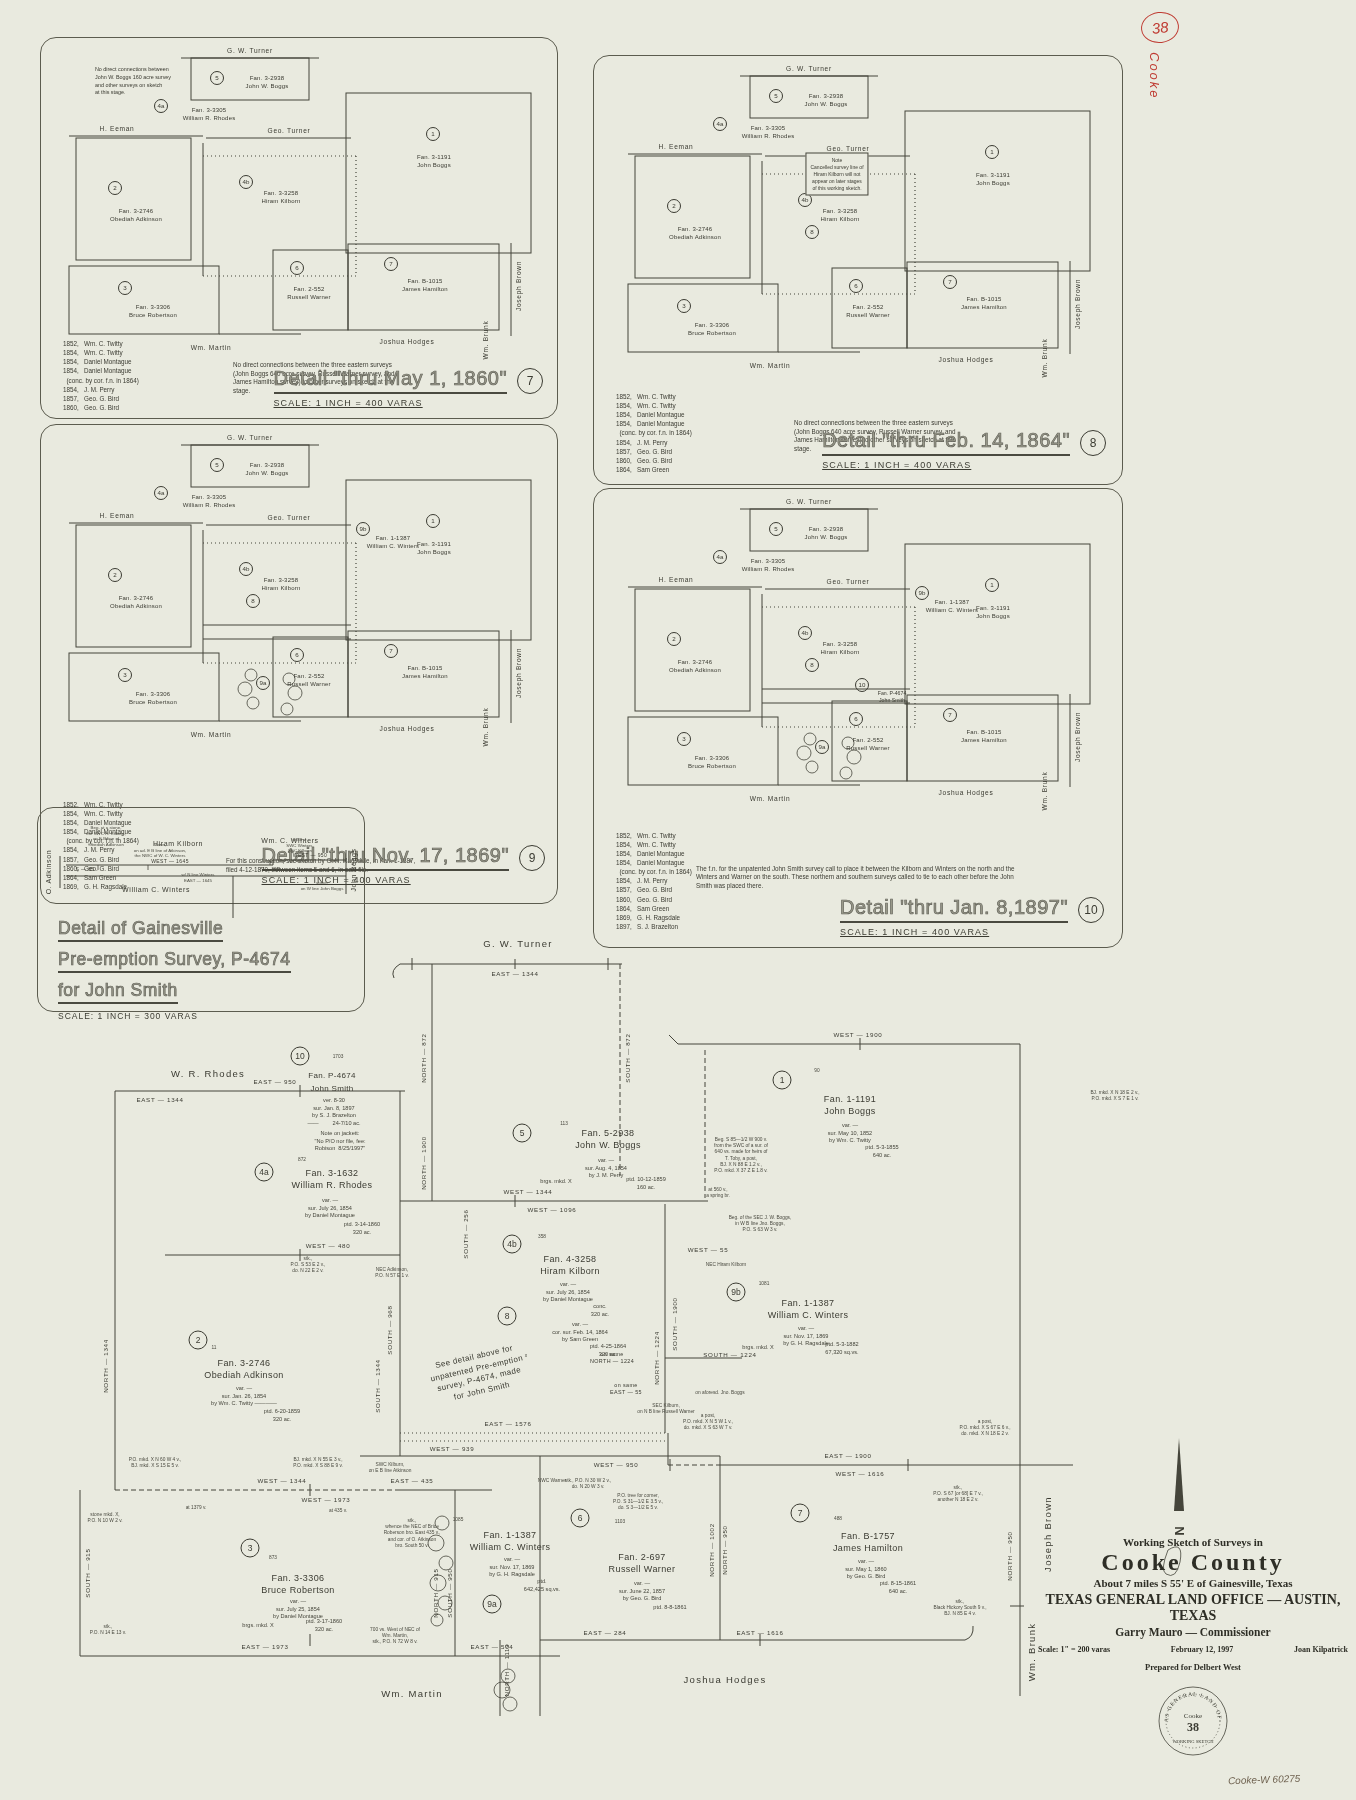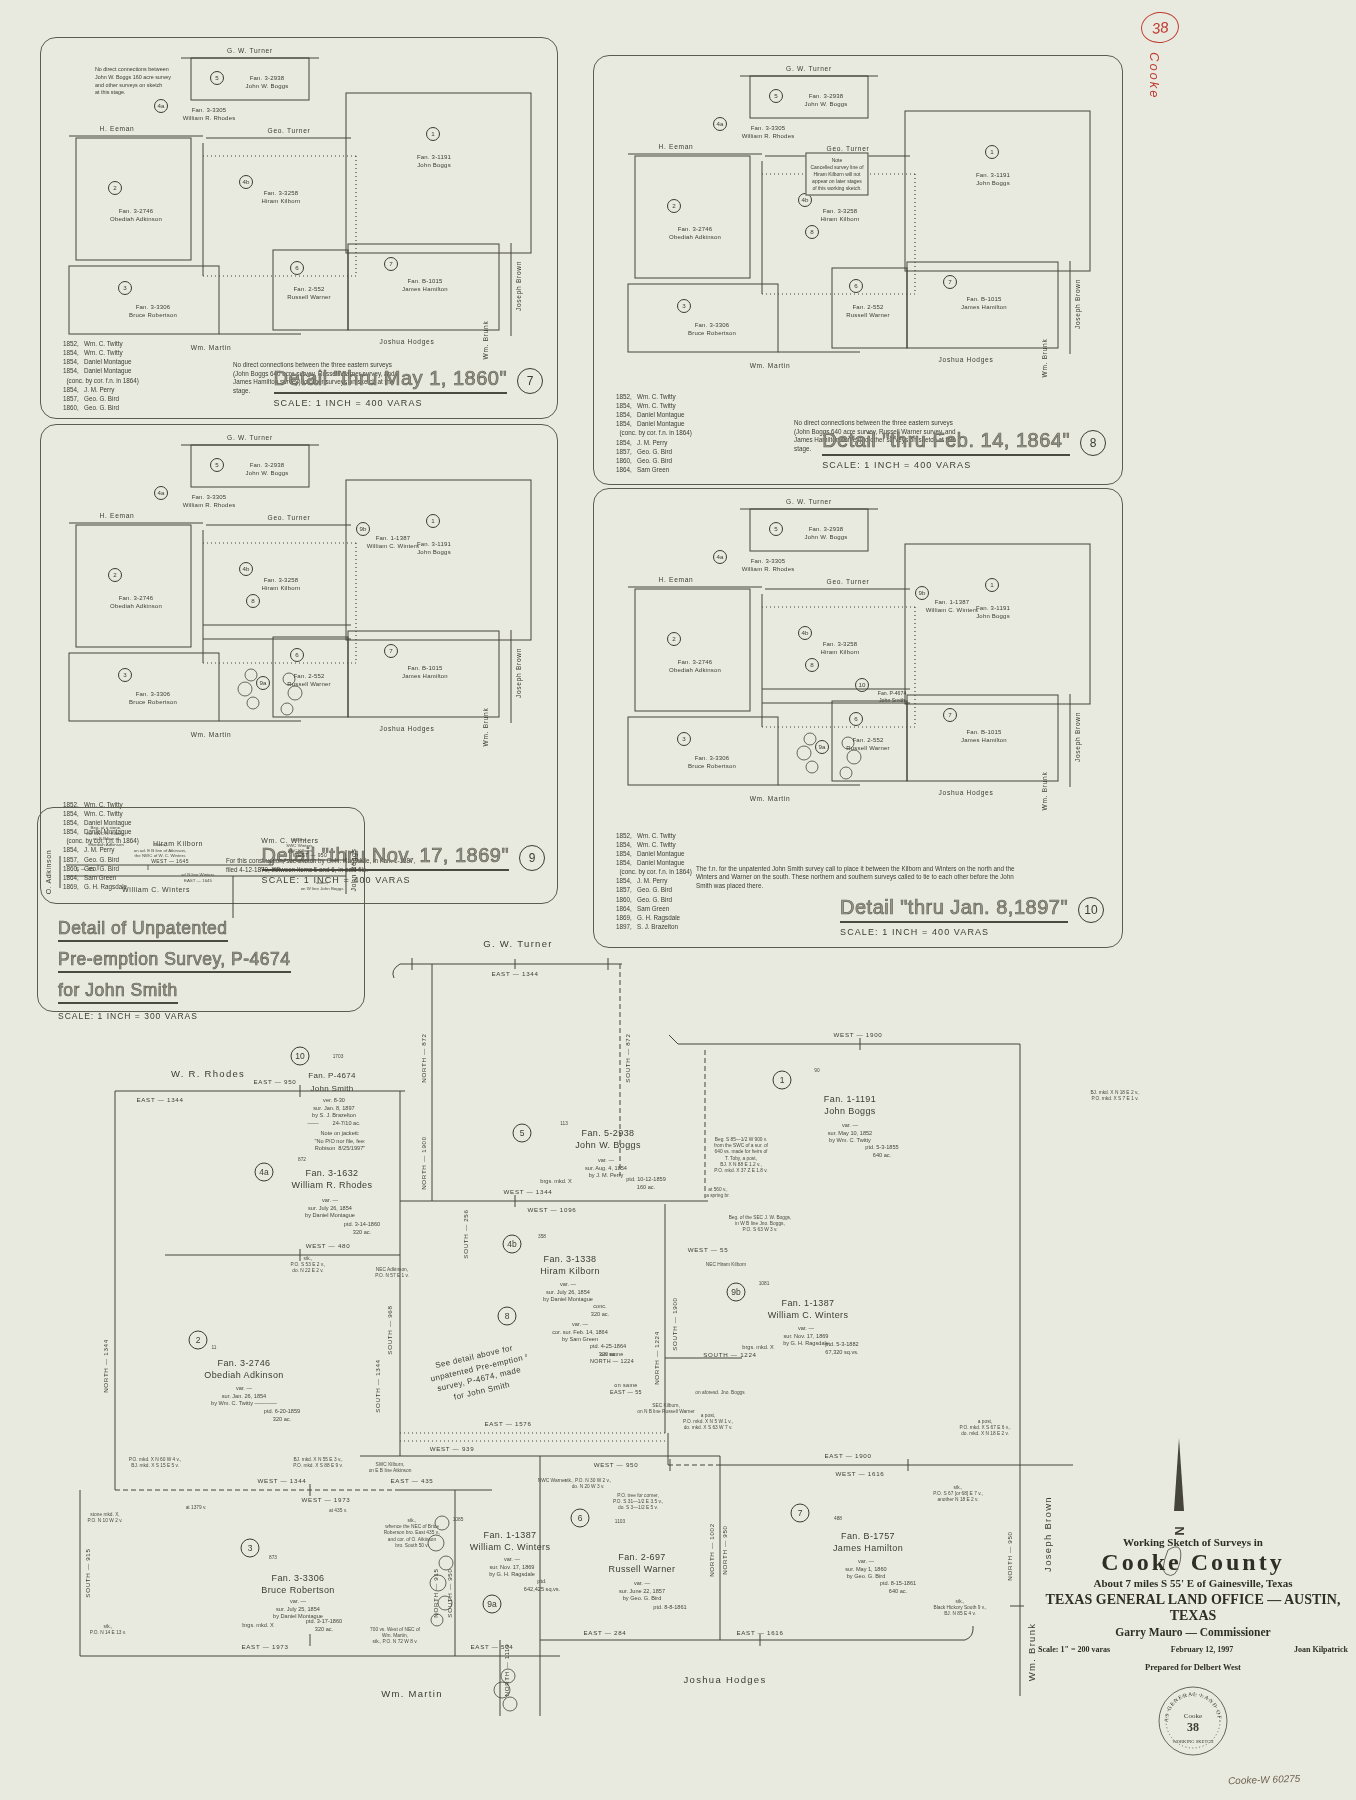--- a/index.html
+++ b/index.html
@@ -42,21 +42,21 @@
   .ptiny{font-size:4.4px;line-height:1.3;color:#4a4a40;}
   
   .legend{position:absolute;font-size:6.3px;line-height:1.45;white-space:pre;}
   .bnote{position:absolute;font-size:6.3px;line-height:1.4;text-align:left;}
   .ptw{position:absolute;}
   .dtitle{display:flex;align-items:center;gap:10px;}
   .dt-text{font-size:20px;letter-spacing:.5px;color:#9a9a8b;-webkit-text-stroke:.7px #63635a;
            border-bottom:2.2px solid #4a4a40;padding-bottom:2px;}
   .dt-num{width:24px;height:24px;line-height:24px;text-align:center;border:1.3px solid #3b3b32;
           border-radius:50%;font-size:12px;flex:0 0 auto;}
-  .dt-scale{font-size:9px;letter-spacing:1.1px;margin-top:4px;}
+  .dt-scale{font-size:9px;letter-spacing:1.1px;margin-top:4px;text-decoration:underline;}
   .pre-t{font-size:17.5px;letter-spacing:.5px;color:#9a9a8b;-webkit-text-stroke:.7px #63635a;
          border-bottom:2px solid #4a4a40;display:table;padding-bottom:1px;margin-bottom:7px;}
   .pre-scale{font-size:8.5px;letter-spacing:1px;margin-top:2px;}
   
   .tb{position:absolute;width:330px;text-align:center;font-family:"Liberation Serif", serif;color:#2e2e26;}
   .tb1{font-size:11px;font-weight:bold;}
   .tb2{font-size:24px;font-weight:bold;letter-spacing:3px;margin:1px 0;}
   .tb3{font-size:11px;font-weight:bold;}
   .tb4{font-size:14px;font-weight:bold;margin-top:3px;}
   .tb5{font-size:11.5px;font-weight:bold;margin-top:2px;}
@@ -370,21 +370,21 @@
 on ad. E B line of Atkinson,
 the NWC of W. C. Winters</span>
         <span class="lb ptiny" style="left: 262px; top: 38px;">at 88 v.,
 SWC Winters,
 SEC Kilborn</span>
         <span class="lb ptiny" style="left: 284px; top: 78px;">stone,
 on W line John Boggs</span>
       </div>
   </div>
   <div style="position:absolute;left:20px;top:110px;">
-    <div class="pre-t">Detail of Unpatented</div>
+    <div class="pre-t">Detail of Gainesville</div>
     <div class="pre-t">Pre-emption Survey, P-4674</div>
     <div class="pre-t">for John Smith</div>
     <div class="pre-scale">SCALE:   1 INCH = 300 VARAS</div>
   </div>
 </div>
 
 <div style="position:absolute;left:60px;top:928px;width:1296px;height:872px;">
   <svg width="1140" height="810" viewBox="0 0 1140 810" style="position:absolute;left:0;top:0;">
     <path class="s" d="M340,36 H562"></path>
     <path class="s" d="M352,30 V42 M548,30 V42 M455,31 V41"></path>
@@ -506,21 +506,21 @@
       <span class="lb tiny" style="left: 154px; top: 420px;">11</span>
       <span class="lb fan" style="left: 184px; top: 442px;">Fan. 3-2746
 Obediah Adkinson</span>
       <span class="lb sub" style="left: 184px; top: 468px;">var. —
 sur. Jan. 26, 1854
 by Wm. C. Twitty ————</span>
       <span class="lb sub" style="left: 222px; top: 488px;">ptd. 6-20-1859
 320 ac.</span>
       <span class="lb cc" style="left: 452px; top: 316px;">4b</span>
       <span class="lb tiny" style="left: 482px; top: 309px;">358</span>
-      <span class="lb fan" style="left: 510px; top: 338px;">Fan. 3-1338
+      <span class="lb fan" style="left: 510px; top: 338px;">Fan. 4-3258
 Hiram Kilborn</span>
       <span class="lb sub" style="left: 508px; top: 364px;">var. —
 sur. July 26, 1854
 by Daniel Montague</span>
       <span class="lb sub" style="left: 540px; top: 383px;">conc.
 320 ac.</span>
       <span class="lb cc" style="left: 447px; top: 388px;">8</span>
       <span class="lb sub" style="left: 520px; top: 404px;">var. —
 cor. sur. Feb. 14, 1864
 by Sam Green</span>

